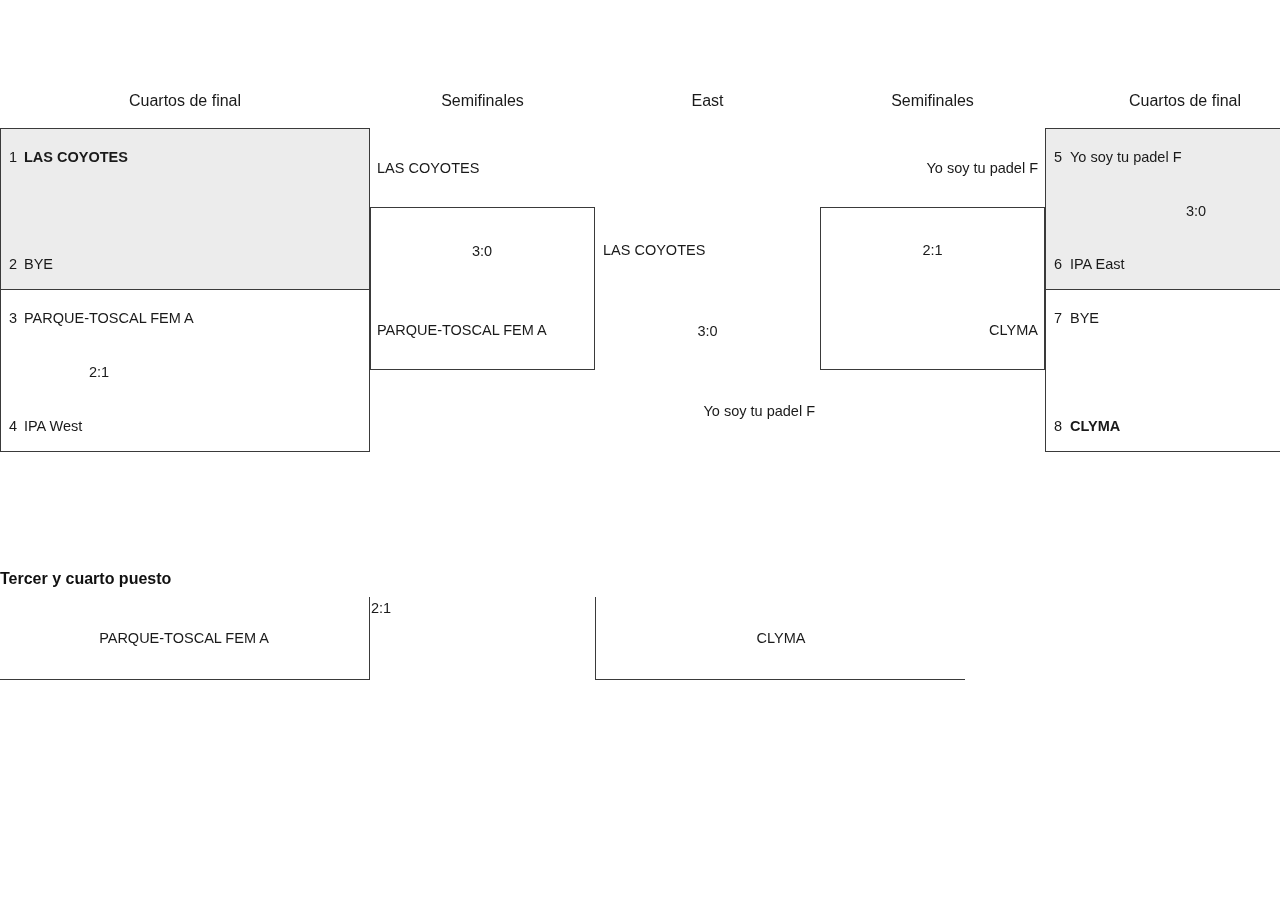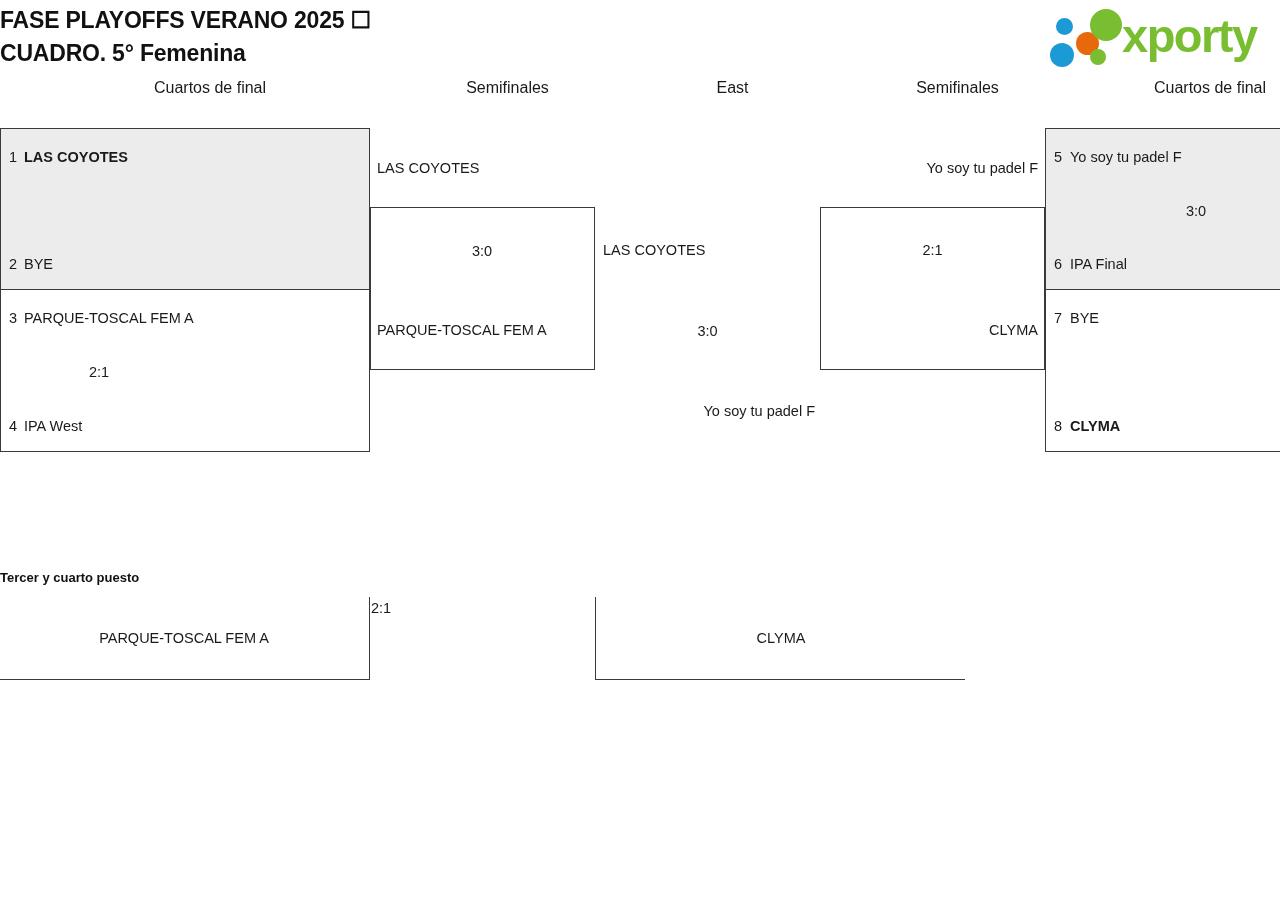--- a/index.html
+++ b/index.html
@@ -26,60 +26,50 @@
   }
   .dot { position: absolute; border-radius: 50%; }
   .d1 { left: 10px;  top: 14px; width: 17px; height: 17px; background: #1c9ad6; }
   .d2 { left: 30px;  top: 28px; width: 23px; height: 23px; background: #e8690b; }
   .d3 { left: 44px;  top: 5px;  width: 32px; height: 32px; background: #79bd30; }
   .d4 { left: 4px;   top: 39px; width: 24px; height: 24px; background: #1c9ad6; }
   .d5 { left: 44px;  top: 45px; width: 16px; height: 16px; background: #79bd30; }
 
   
   .round-head {
-    position: absolute; top: 79px;
+    position: absolute; top: 92px;
     font-size: 16px; font-weight: 400; color: #1a1a1a;
-    text-align: center; white-space: nowrap; margin-left: 25px;
+    text-align: center; white-space: nowrap;
   }
 
   
   .mbox { position: absolute; border: 1px solid #3a3a3a; background: #ffffff; }
   .mbox.gray { background: #ececec; }
 
   
   .box-l3 { border-top: none; border-left: none; }
   .box-r3 { border-top: none; border-right: none; }
 
   
   .txt { position: absolute; font-size: 14.5px; line-height: 18px; color: #1a1a1a; white-space: nowrap; }
   .txt.bold { font-weight: 700; }
   .seed { position: absolute; font-size: 14.5px; line-height: 18px; color: #1a1a1a; }
   .score { position: absolute; font-size: 14.5px; line-height: 18px; color: #1a1a1a; white-space: nowrap; }
 
   .section-head {
-    position: absolute; font-size: 13px; font-weight: 700; color: #111;
+    position: absolute; font-size: 16px; font-weight: 700; color: #111;
     white-space: nowrap;
   }
 </style>
 </head>
 <body>
 
 <div id="stage">
 
-  <div class="title">FASE PLAYOFFS VERANO 2025 ☐
-CUADRO. 5° Femenina</div>
 
-  <div class="logo">
-    <span class="dot d1"></span>
-    <span class="dot d2"></span>
-    <span class="dot d3"></span>
-    <span class="dot d4"></span>
-    <span class="dot d5"></span>
-    <span class="logo-word">xporty</span>
-  </div>
 
   <div class="round-head" style="left:0px; width:370px;">Cuartos de final</div>
   <div class="round-head" style="left:370px; width:225px;">Semifinales</div>
   <div class="round-head" style="left:595px; width:225px;">East</div>
   <div class="round-head" style="left:820px; width:225px;">Semifinales</div>
   <div class="round-head" style="left:1045px; width:280px;">Cuartos de final</div>
 
   <div class="mbox gray" style="left:0px; top:128px; width:370px; height:162px;">
     <span class="seed" style="left:8px; top:19px;">1</span>
     <span class="txt bold" style="left:23px; top:19px;">LAS COYOTES</span>
@@ -111,21 +101,21 @@
   <div class="mbox" style="left:820px; top:207px; width:225px; height:163px;">
     <span class="score" style="left:0px; top:33px; width:223px; text-align:center;">2:1</span>
     <span class="txt" style="left:0px; top:113px; width:217px; text-align:right;">CLYMA</span>
   </div>
 
   <div class="mbox gray" style="left:1045px; top:128px; width:370px; height:162px;">
     <span class="seed" style="left:8px; top:19px;">5</span>
     <span class="txt" style="left:24px; top:19px;">Yo soy tu padel F</span>
     <span class="score" style="left:140px; top:73px;">3:0</span>
     <span class="seed" style="left:8px; top:126px;">6</span>
-    <span class="txt" style="left:24px; top:126px;">IPA Final</span>
+    <span class="txt" style="left:24px; top:126px;">IPA East</span>
   </div>
 
   <div class="mbox" style="left:1045px; top:289px; width:370px; height:163px;">
     <span class="seed" style="left:8px; top:19px;">7</span>
     <span class="txt" style="left:24px; top:19px;">BYE</span>
     <span class="seed" style="left:8px; top:127px;">8</span>
     <span class="txt bold" style="left:24px; top:127px;">CLYMA</span>
   </div>
 
   <div class="section-head" style="left:0px; top:570px;">Tercer y cuarto puesto</div>

